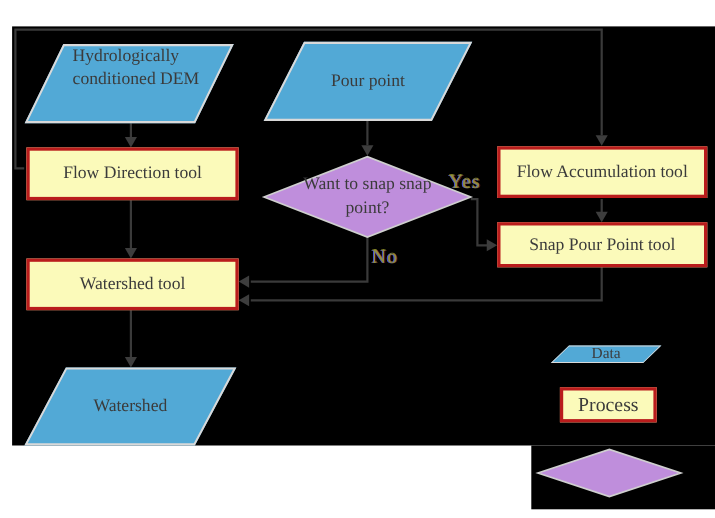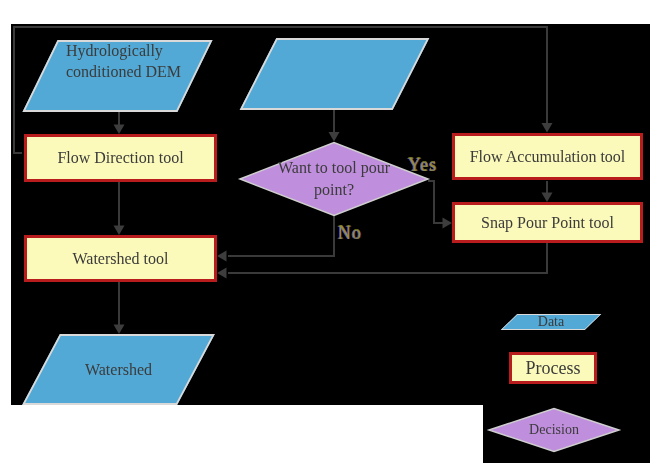--- a/index.html
+++ b/index.html
@@ -86,37 +86,37 @@
     <polygon class="head" points="217,273 226.5,267.5 226.5,278.5"></polygon>
 
     <polygon class="diamond" points="240,179 334,142.5 428,179 334,215.5"></polygon>
     <polygon class="diamond" points="489,430 554,408.5 619,430 554,451.5"></polygon>
   </svg>
 
   <div class="shape par-blue skew26" style="left:40px; top:40px; width:155px; height:72px;"></div>
   <div class="lbl dem-label">Hydrologically conditioned DEM</div>
 
   <div class="shape par-blue skew27" style="left:258px; top:38px; width:153px; height:72px;"></div>
+  <div class="lbl center pour-label">Pour point</div>
 
   <div class="shape par-blue skew28" style="left:41px; top:334px; width:155px; height:71px;"></div>
   <div class="lbl center watershed-label">Watershed</div>
 
   <div class="box" style="left:24px; top:134px; width:193px; height:48px;">Flow Direction tool</div>
 
   <div class="box" style="left:452px; top:133px; width:191px; height:47px;">Flow Accumulation tool</div>
 
   <div class="box" style="left:452px; top:202px; width:191px; height:41px;">Snap Pour Point tool</div>
 
   <div class="box" style="left:24px; top:235px; width:193px; height:47px;">Watershed tool</div>
 
-  <div class="lbl diamond-label">Want to tool pour point?</div>
+  <div class="lbl diamond-label">Want to snap snap point?</div>
 
   <div class="edge-label yes-label">Yes</div>
   <div class="edge-label no-label">No</div>
 
   <div class="shape par-blue skew46" style="left:509px; top:314px; width:84px; height:16px; border-width:1px;"></div>
   <div class="lbl center small data-label">Data</div>
 
   <div class="box small" style="left:509px; top:352px; width:88px; height:32px;">Process</div>
 
-  <div class="lbl center small decision-label">Decision</div>
 
 </div>
 
 </body></html>

